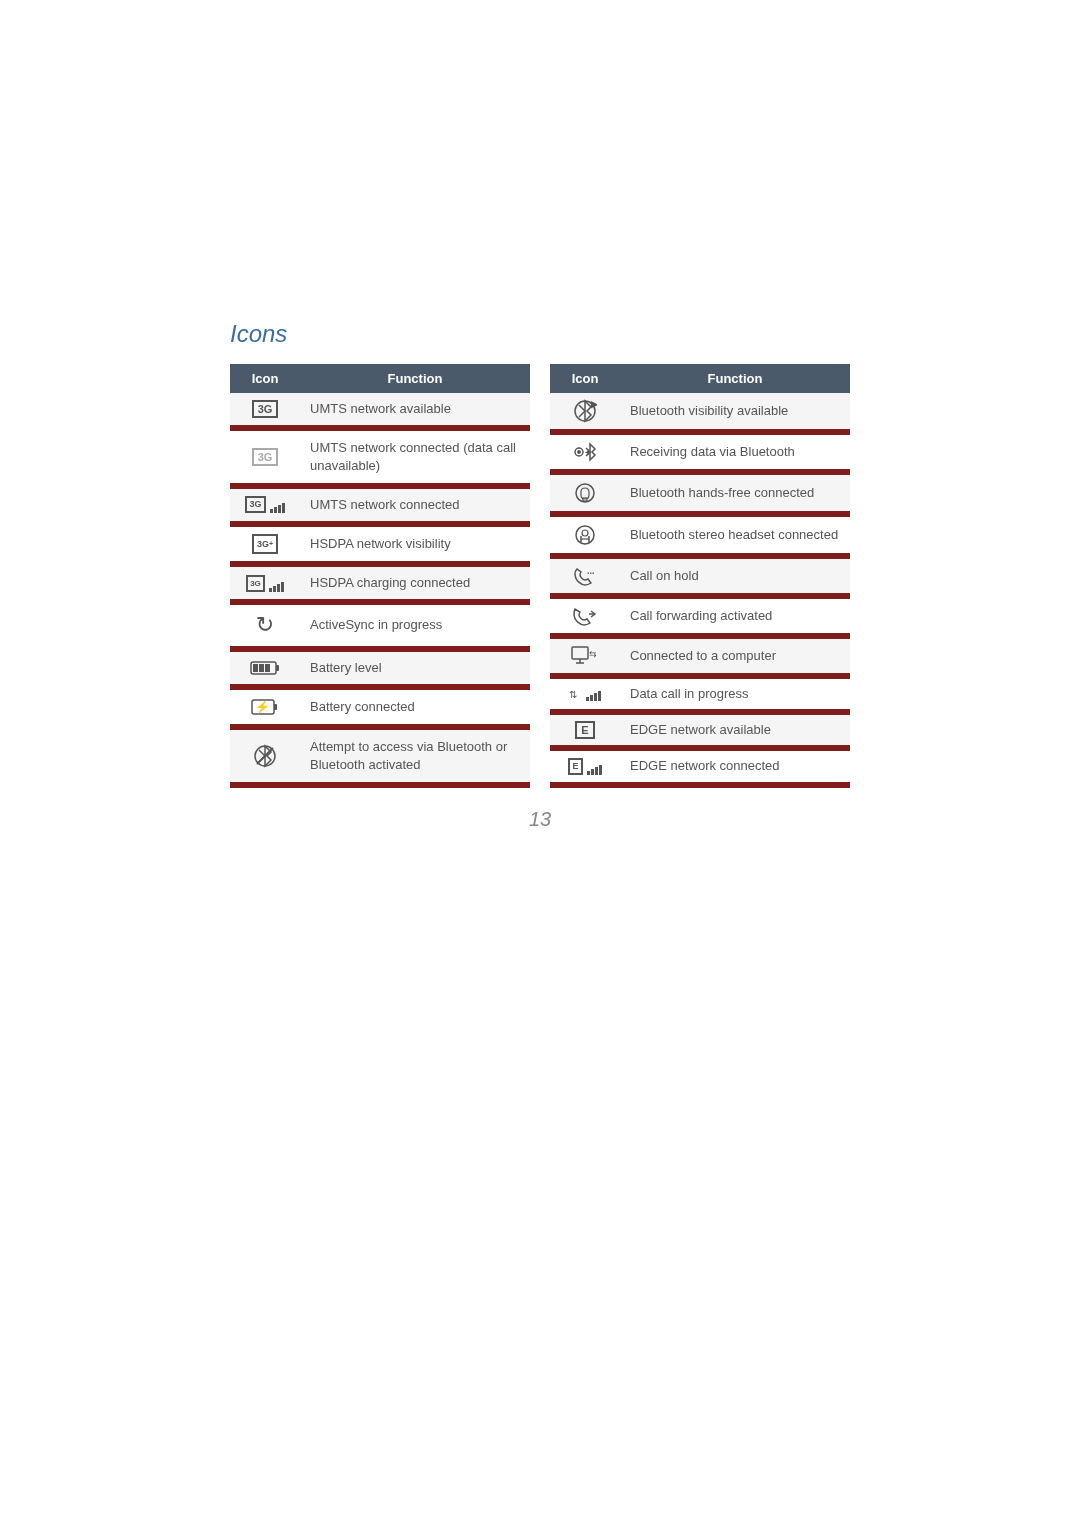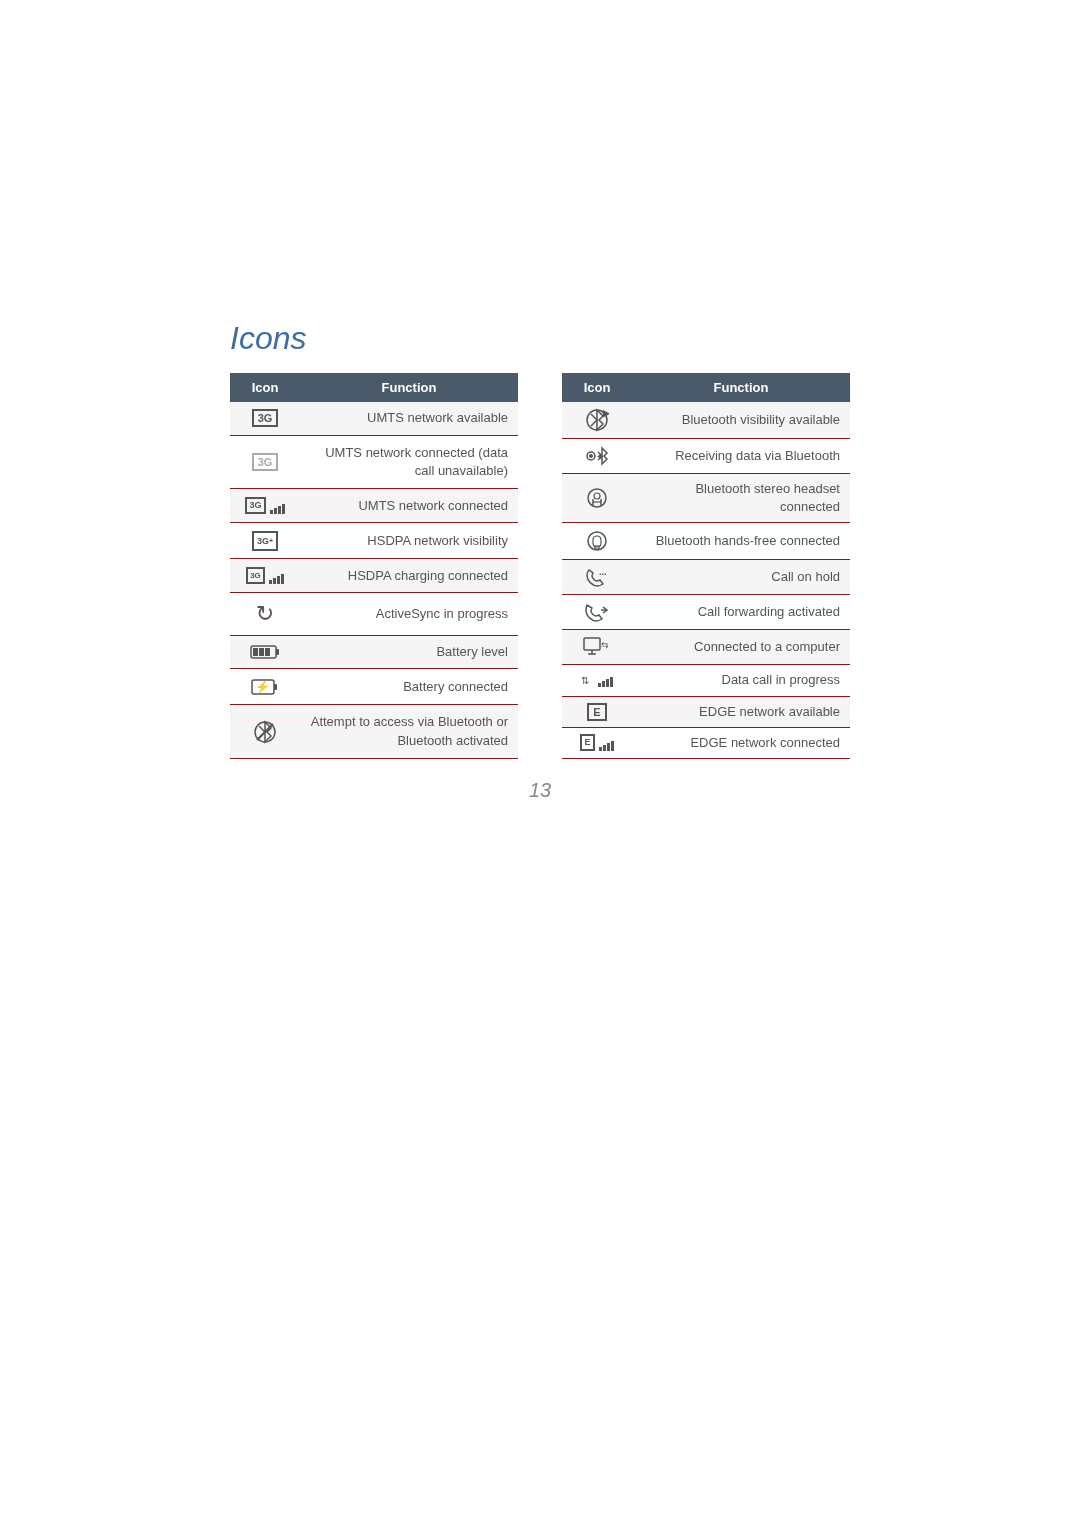--- a/index.html
+++ b/index.html
@@ -14,30 +14,30 @@
       align-items: center;
     }
 
     .page-container {
       width: 100%;
       max-width: 700px;
       padding: 320px 40px 100px 40px;
     }
 
     .section-title {
-      font-size: 32px;
+      font-size: 24px;
       font-weight: 300;
       color: #3a6ea5;
       margin-bottom: 16px;
       font-style: italic;
     }
 
     .icons-table-wrapper {
       display: flex;
-      gap: 16px;
+      gap: 4px;
       width: 100%;
     }
 
     .icons-table {
       border-collapse: collapse;
       flex: 1;
       font-size: 13px;
     }
 
     .icons-table thead tr th {
@@ -47,27 +47,26 @@
       text-align: center;
       font-weight: bold;
     }
 
     .icons-table thead tr th:first-child {
       width: 70px;
       text-align: center;
     }
 
     .icons-table tbody tr {
-      border-bottom: 1px solid #7f1d1d;
+      border-bottom: 6px solid #7f1d1d;
     }
 
     .icons-table tbody tr td {
       padding: 6px 10px;
       vertical-align: middle;
-      text-align: right;
     }
 
     .icons-table tbody tr td:first-child {
       text-align: center;
       width: 70px;
     }
 
     .icons-table tbody tr:nth-child(odd) {
       background-color: #f5f5f5;
     }
@@ -308,44 +307,44 @@
           <td>
             <span class="function-text">Receiving data via Bluetooth</span>
           </td>
         </tr>
 
         <tr>
           <td>
             <div class="icon-cell">
               <svg width="24" height="24" viewBox="0 0 24 24">
                 <circle cx="12" cy="12" r="9" fill="none" stroke="#555" stroke-width="1.5"></circle>
+                <path d="M8 14 Q8 18 12 18 Q16 18 16 14 L16 11 Q16 7 12 7 Q8 7 8 11 Z" fill="none" stroke="#555" stroke-width="1.2"></path>
+                <rect x="10" y="17" width="4" height="3" fill="none" stroke="#555" stroke-width="1.2"></rect>
+              </svg>
+            </div>
+          </td>
+          <td>
+            <span class="function-text">Bluetooth hands-free connected</span>
+          </td>
+        </tr>
+
+        <tr>
+          <td>
+            <div class="icon-cell">
+              <svg width="24" height="24" viewBox="0 0 24 24">
+                <circle cx="12" cy="12" r="9" fill="none" stroke="#555" stroke-width="1.5"></circle>
                 <circle cx="12" cy="10" r="3" fill="none" stroke="#555" stroke-width="1.2"></circle>
                 <line x1="8" y1="16" x2="16" y2="16" stroke="#555" stroke-width="1.2"></line>
                 <line x1="8" y1="13" x2="8" y2="19" stroke="#555" stroke-width="1.5"></line>
                 <line x1="16" y1="13" x2="16" y2="19" stroke="#555" stroke-width="1.5"></line>
               </svg>
             </div>
           </td>
           <td>
             <span class="function-text">Bluetooth stereo headset connected</span>
-          </td>
-        </tr>
-
-        <tr>
-          <td>
-            <div class="icon-cell">
-              <svg width="24" height="24" viewBox="0 0 24 24">
-                <circle cx="12" cy="12" r="9" fill="none" stroke="#555" stroke-width="1.5"></circle>
-                <path d="M8 14 Q8 18 12 18 Q16 18 16 14 L16 11 Q16 7 12 7 Q8 7 8 11 Z" fill="none" stroke="#555" stroke-width="1.2"></path>
-                <rect x="10" y="17" width="4" height="3" fill="none" stroke="#555" stroke-width="1.2"></rect>
-              </svg>
-            </div>
-          </td>
-          <td>
-            <span class="function-text">Bluetooth hands-free connected</span>
           </td>
         </tr>
 
         <tr>
           <td>
             <div class="icon-cell">
               <svg width="28" height="22" viewBox="0 0 28 22">
                 <path d="M6 4 C6 4 4 6 4 9 C4 16 11 20 14 20 C17 20 20 18 20 18 L17 14 C17 14 15 15 14 15 C12 15 9 12 9 10 C9 9 10 7 10 7 Z" fill="none" stroke="#555" stroke-width="1.5"></path>
                 <text x="16" y="9" font-size="9" fill="#555" font-weight="bold">...</text>
               </svg>

